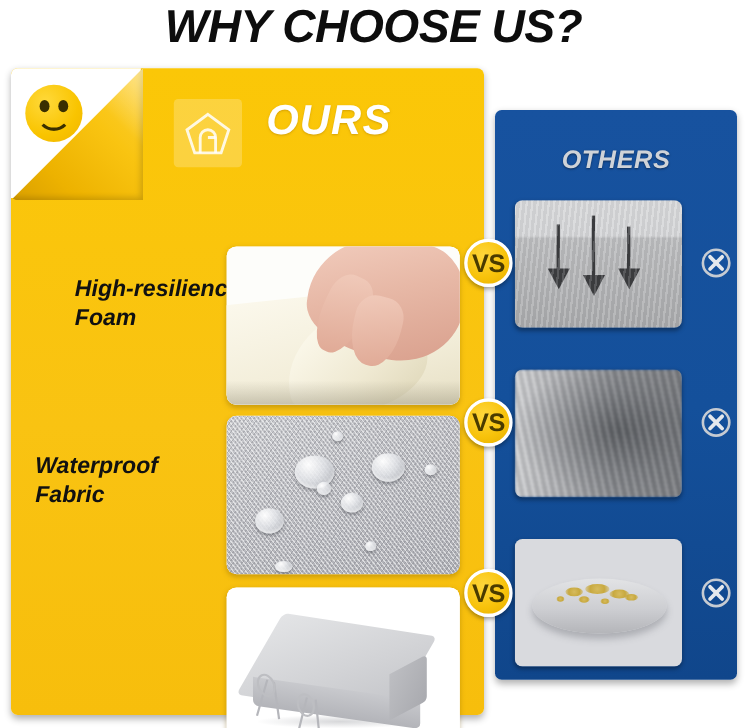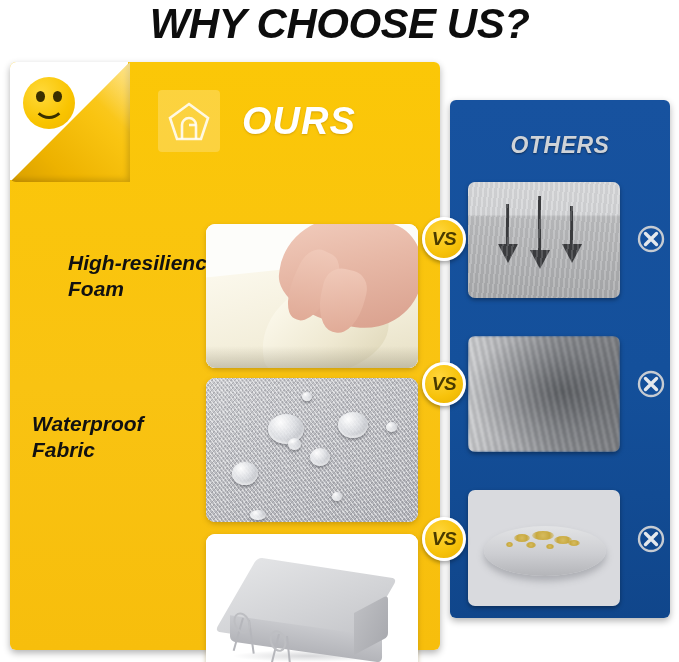--- a/index.html
+++ b/index.html
@@ -60,21 +60,21 @@
   }
   .peel-flap::after {
     content: ""; position: absolute; right: 0; top: 0; width: 100%; height: 100%;
     background: linear-gradient(225deg, rgba(255,255,255,.45) 0%, rgba(255,255,255,0) 30%);
     clip-path: polygon(100% 0, 100% 100%, 0 100%);
   }
 
   
   .ours-head {
     position: absolute; left: 148px; top: 28px;
-    display: flex; align-items: center; gap: 22px;
+    display: flex; gap: 22px;
   }
   .logo-tile {
     width: 62px; height: 62px; border-radius: 4px;
     background: rgba(255,255,255,.22);
     display: flex; align-items: center; justify-content: center;
   }
   .ours-label {
     font-size: 38px; font-weight: bold; font-style: italic; color: #ffffff;
     letter-spacing: 1px; text-shadow: 0 1px 2px rgba(180,130,0,.55);
     line-height: 40px;
@@ -267,21 +267,21 @@
   .stain.s6 { left: 38px; top: 52px; width: 7px; height: 5px; }
   .stain.s7 { left: 78px; top: 54px; width: 8px; height: 5px; }
 
   
   .vs-badge {
     position: absolute; width: 44px; height: 44px; border-radius: 50%;
     background: radial-gradient(circle at 38% 32%, #FFD63B 0%, #F7C20A 58%, #E6AE00 100%);
     border: 3px solid #ffffff;
     box-shadow: 0 2px 4px rgba(0,0,0,.35);
     display: flex; align-items: center; justify-content: center;
-    font-size: 19px; font-weight: bold; font-style: italic;
+    font-size: 23px; font-weight: bold; 
     color: #4a3b00; letter-spacing: -.5px;
   }
   .vs-badge.v1 { left: 422px; top: 217px; }
   .vs-badge.v2 { left: 422px; top: 362px; }
   .vs-badge.v3 { left: 422px; top: 517px; }
 
   
   .no-icon {
     position: absolute; width: 30px; height: 30px;
   }

